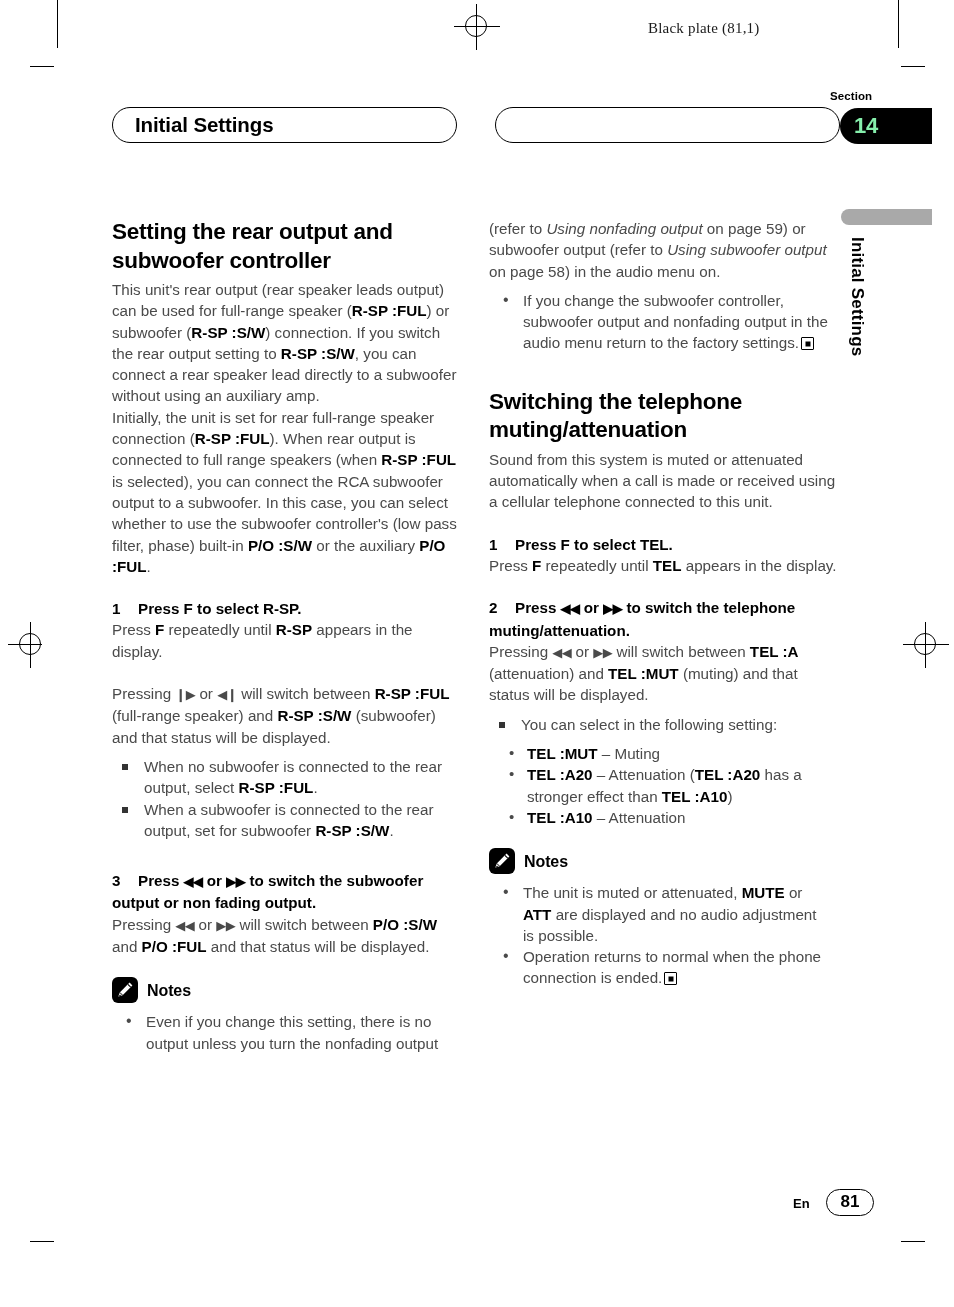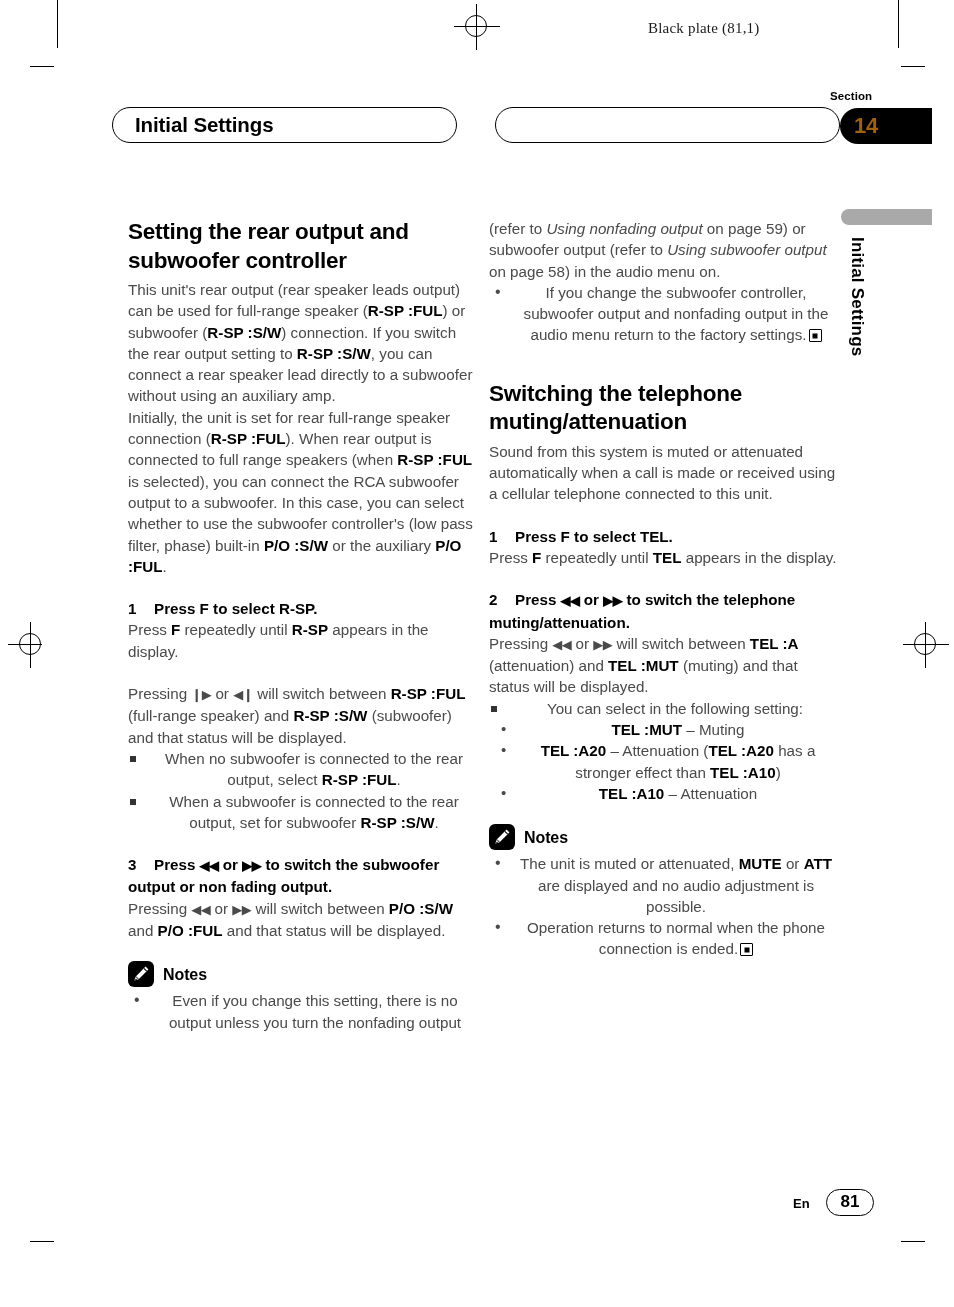--- a/index.html
+++ b/index.html
@@ -117,21 +117,21 @@
     width: 92px;
     height: 36px;
     background: #000;
     border-radius: 18px 0 0 18px;
   }
   .section-badge .num {
     position: absolute;
     left: 14px;
     top: 50%;
     transform: translateY(-50%);
-    color: #a16207;
+    color: #86efac;
     font-size: 22px;
     font-weight: bold;
     letter-spacing: -0.3px;
   }
 
   
   .side-bar {
     position: absolute;
     left: 841px;
     top: 209px;
@@ -156,21 +156,21 @@
 
   
   .col {
     position: absolute;
     top: 218px;
     width: 348px;
     font-size: 15.2px;
     line-height: 21.3px;
     color: #4a4a4a;
   }
-  .col-left  { left: 128px; }
+  .col-left  { left: 112px; }
   .col-right { left: 489px; }
 
   h2.head {
     margin: 0 0 4px 0;
     font-size: 22.5px;
     line-height: 28.5px;
     font-weight: bold;
     color: #000;
     letter-spacing: -0.25px;
   }
@@ -191,24 +191,23 @@
     display: inline-block;
     width: 26px;
   }
   .gap-step { height: 21px; }
 
   b, strong { color: #000; font-weight: bold; }
   i, em { font-style: italic; }
 
   
   ul.sq, ul.dot, ul.dot2 {
-    margin: 0;
+    margin: 8px;
     padding: 0;
     list-style: none;
-    text-align: center;
   }
   ul.sq > li {
     position: relative;
     padding-left: 24px;
     margin: 0;
     text-indent: 0;
   }
   ul.sq > li::before {
     content: "";
     position: absolute;

